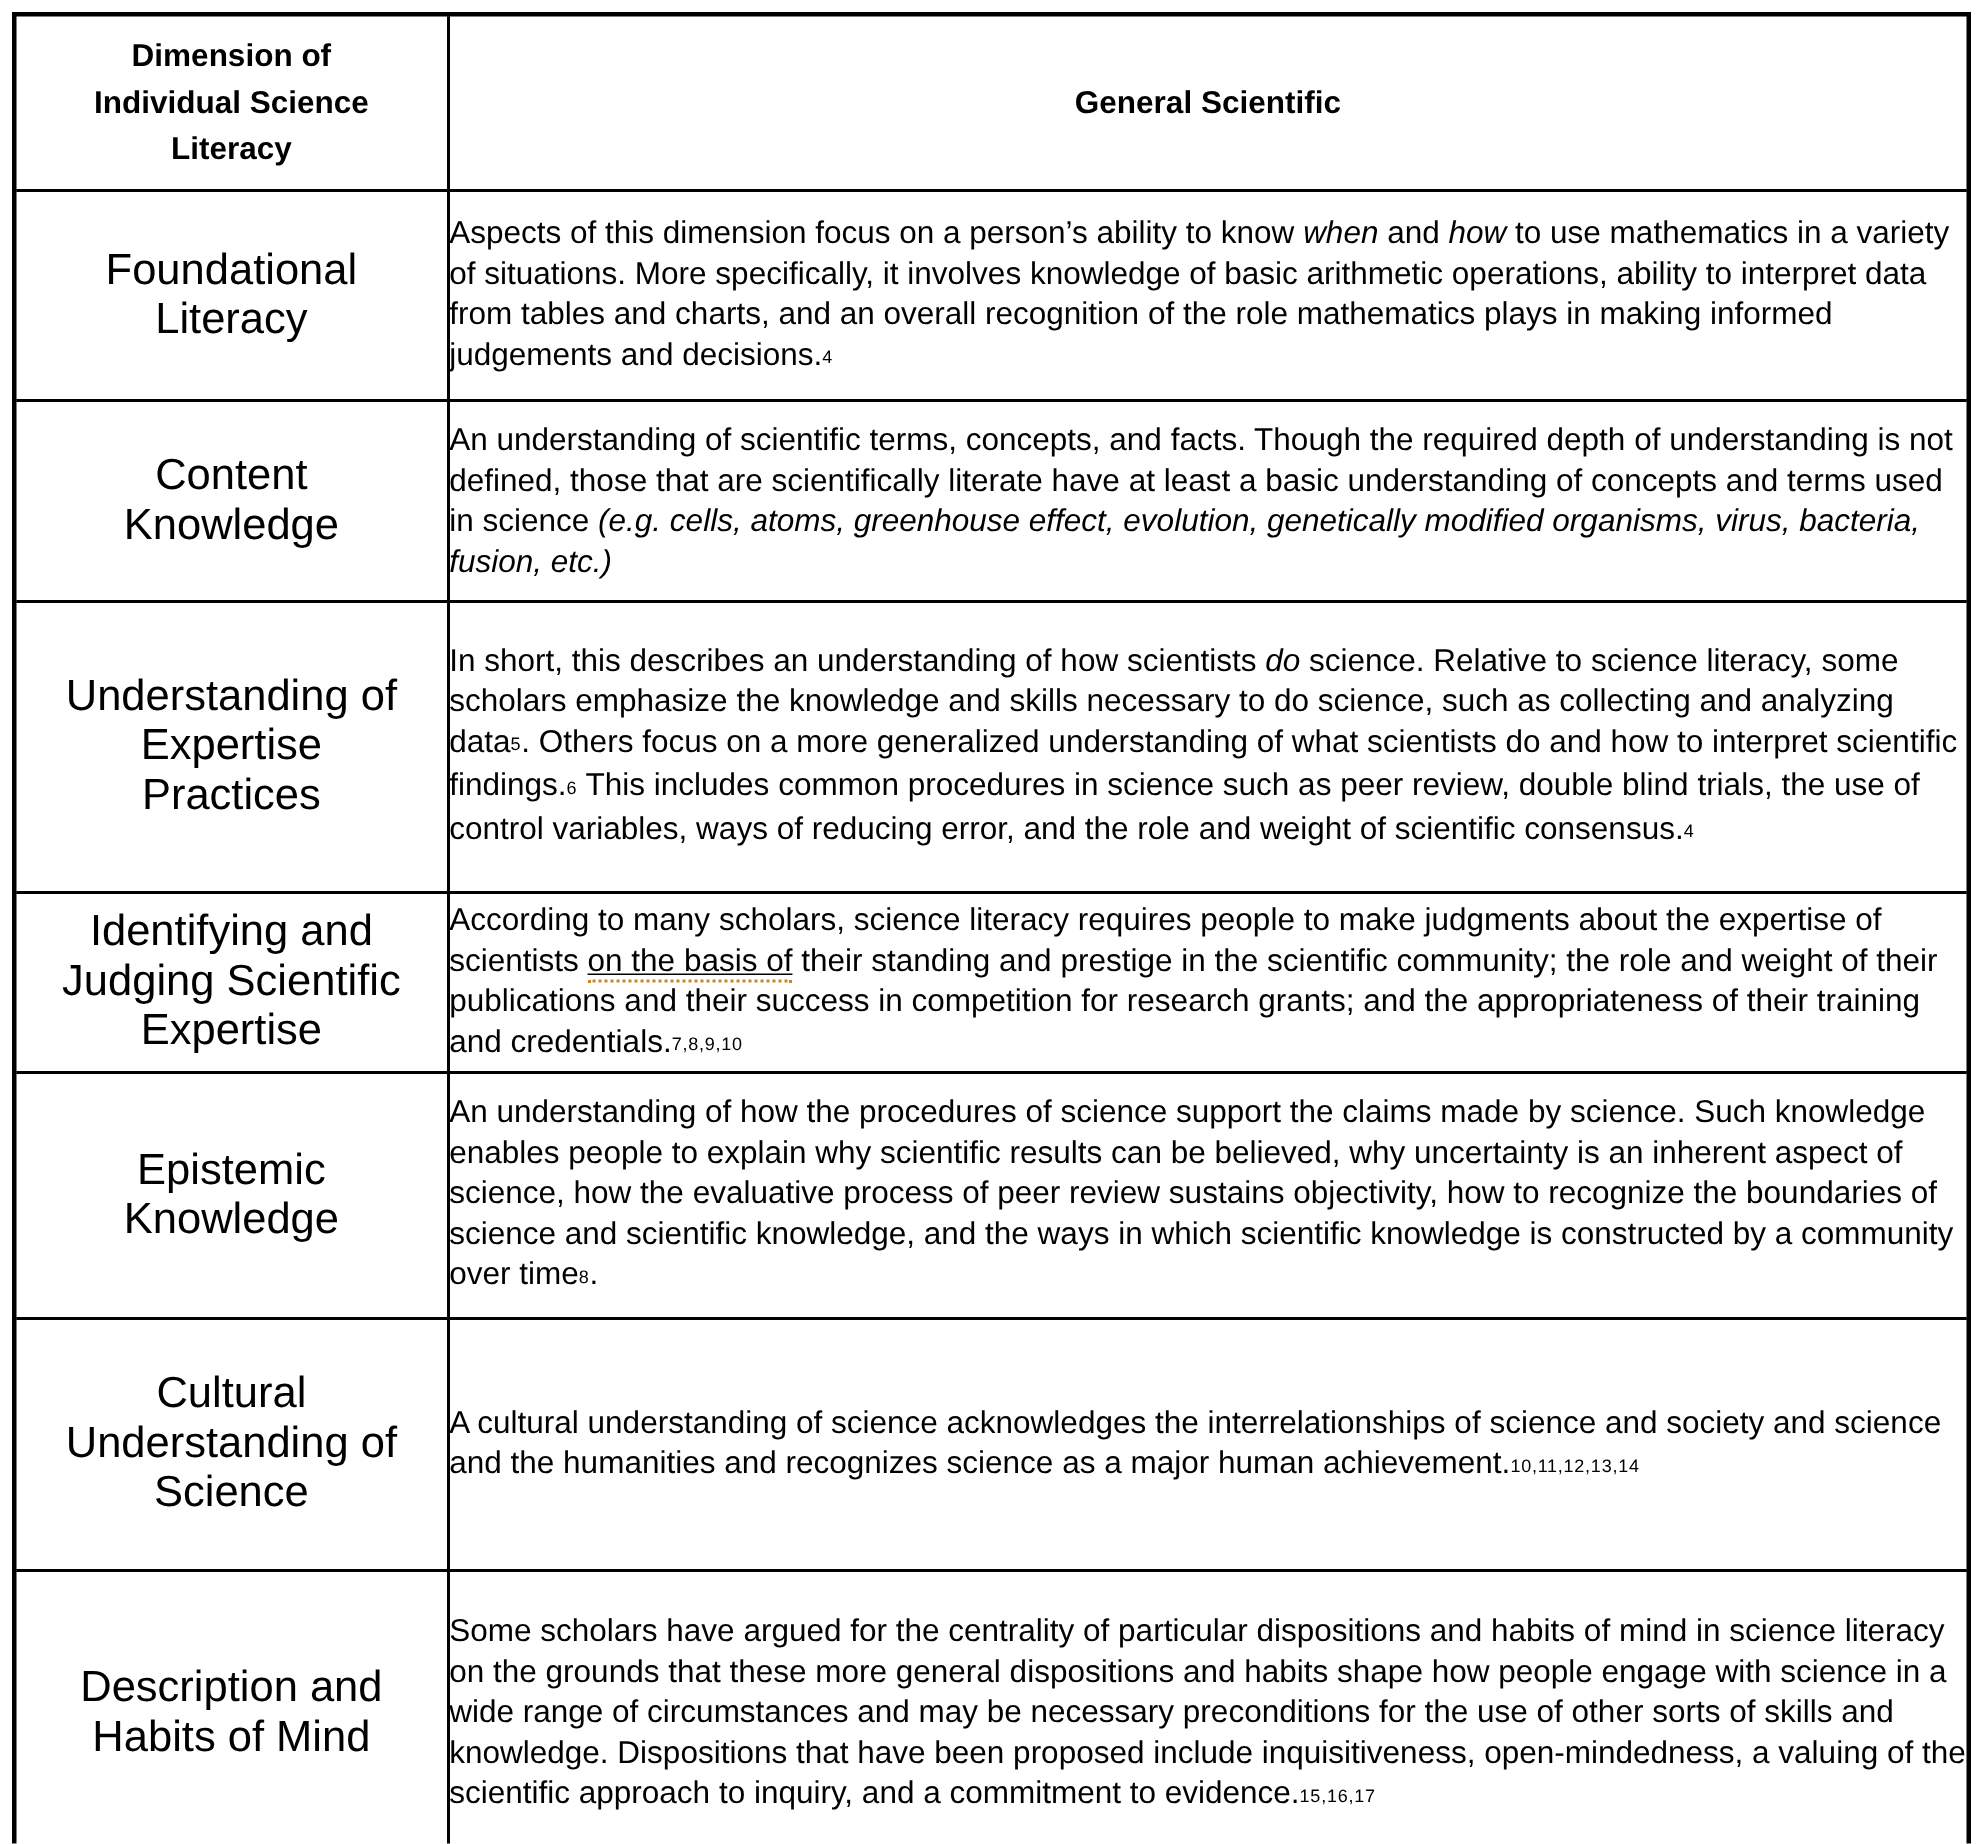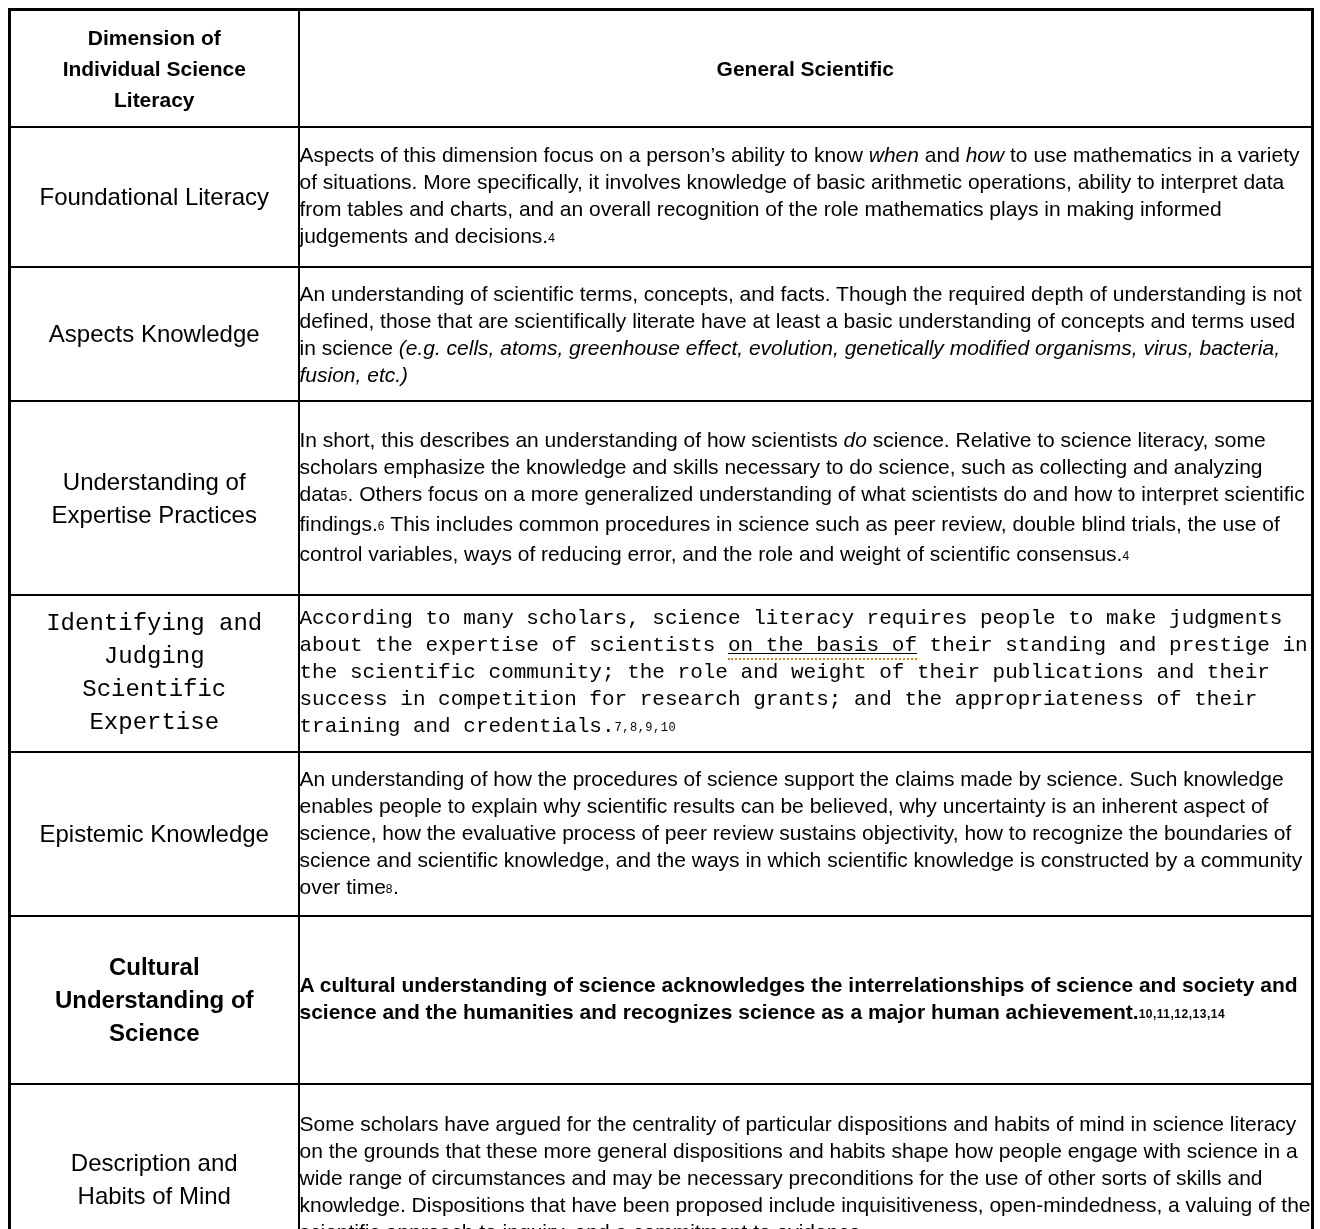--- a/index.html
+++ b/index.html
@@ -35,28 +35,28 @@
     font-size: 21px;
     line-height: 31px;
     text-align: center;
   }
   th.h-dim .inner { max-width: 230px; margin: 0 auto; }
 
   
   tbody tr:nth-child(1) { height: 140px; }
   tbody tr:nth-child(2) { height: 134px; }
   tbody tr:nth-child(3) { height: 194px; }
-  tbody tr:nth-child(4) { height: 157px; font-family: Liberation Mono, monospace; }
+  tbody tr:nth-child(4) { height: 120px; }
   tbody tr:nth-child(5) { height: 164px; }
-  tbody tr:nth-child(6) { height: 168px; font-weight: bold; }
+  tbody tr:nth-child(6) { height: 168px; }
   tbody tr:nth-child(7) { height: 192px; }
 
   td.dim-cell {
     text-align: center;
-    font-size: 24px;
+    font-size: 29px;
     line-height: 33px;
   }
   td.dim-cell .inner { max-width: 230px; margin: 0 auto; }
 
   td.desc-cell {
     font-size: 21px;
     line-height: 27px;
     padding: 0 14px 0 13px;
     text-align: left;
     margin-top: 16px;
@@ -95,21 +95,21 @@
   </thead>
   <tbody>
       <tr>
         <td class="dim-cell">
           <div class="inner">Foundational Literacy</div>
         </td>
         <td class="desc-cell"><span>Aspects of this dimension focus on a person’s ability to know </span><span class="it">when</span><span> and </span><span class="it">how</span><span> to use mathematics in a variety of situations. More specifically, it involves knowledge of basic arithmetic operations, ability to interpret data from tables and charts, and an overall recognition of the role mathematics plays in making informed judgements and decisions.</span><span class="fn">4</span></td>
       </tr>
       <tr>
         <td class="dim-cell">
-          <div class="inner">Aspects Knowledge</div>
+          <div class="inner">Content Knowledge</div>
         </td>
         <td class="desc-cell"><span>An understanding of scientific terms, concepts, and facts. Though the required depth of understanding is not defined, those that are scientifically literate have at least a basic understanding of concepts and terms used in science </span><span class="it">(e.g. cells, atoms, greenhouse effect, evolution, genetically modified organisms, virus, bacteria, fusion, etc.)</span></td>
       </tr>
       <tr>
         <td class="dim-cell">
           <div class="inner">Understanding of Expertise Practices</div>
         </td>
         <td class="desc-cell"><span>In short, this describes an understanding of how scientists </span><span class="it">do</span><span> science. Relative to science literacy, some scholars emphasize the knowledge and skills necessary to do science, such as collecting and analyzing data</span><span class="fn">5</span><span>. Others focus on a more generalized understanding of what scientists do and how to interpret scientific findings.</span><span class="fn">6</span><span> This includes common procedures in science such as peer review, double blind trials, the use of control variables, ways of reducing error, and the role and weight of scientific consensus.</span><span class="fn">4</span></td>
       </tr>
       <tr>

